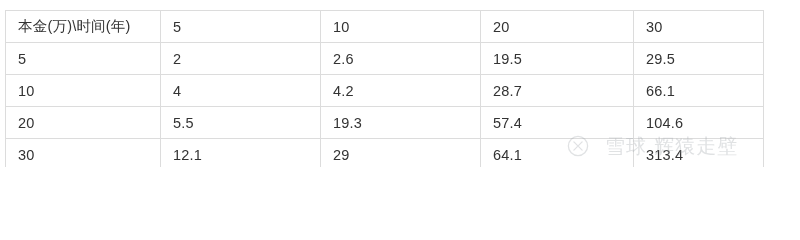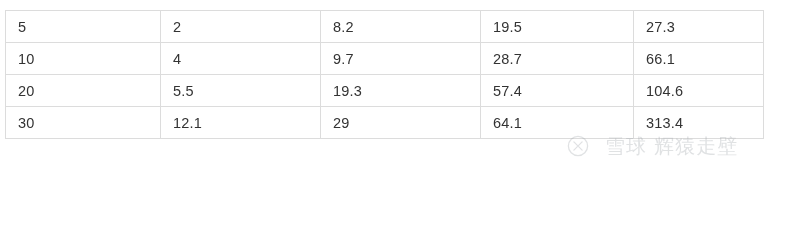--- a/index.html
+++ b/index.html
@@ -81,31 +81,38 @@
 <div id="table-wrap">
   <table class="data-table">
     <colgroup>
       <col class="c0">
         <col class="c1">
         <col class="c2">
         <col class="c3">
         <col class="c4">
     </colgroup>
     <tbody>
+      <tr class="header-row">
+        <td>本金(万)\时间(年)</td>
+        <td>5</td>
+        <td>10</td>
+        <td>20</td>
+        <td>30</td>
+      </tr>
       <tr>
         <td>5</td>
         <td>2</td>
-        <td>8.2</td>
+        <td>2.6</td>
         <td>19.5</td>
-        <td>27.3</td>
+        <td>29.5</td>
       </tr>
       <tr>
         <td>10</td>
         <td>4</td>
-        <td>9.7</td>
+        <td>4.2</td>
         <td>28.7</td>
         <td>66.1</td>
       </tr>
       <tr>
         <td>20</td>
         <td>5.5</td>
         <td>19.3</td>
         <td>57.4</td>
         <td>104.6</td>
       </tr>

